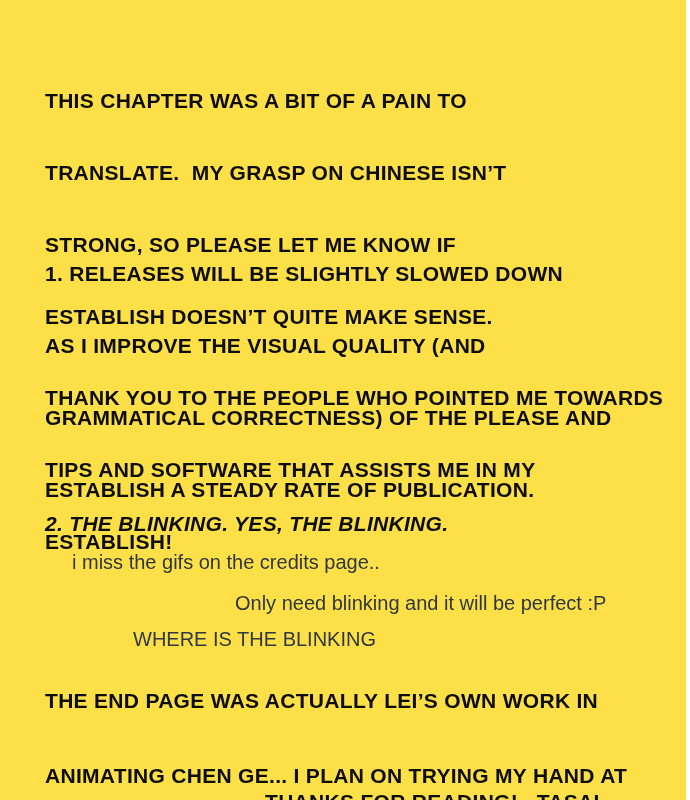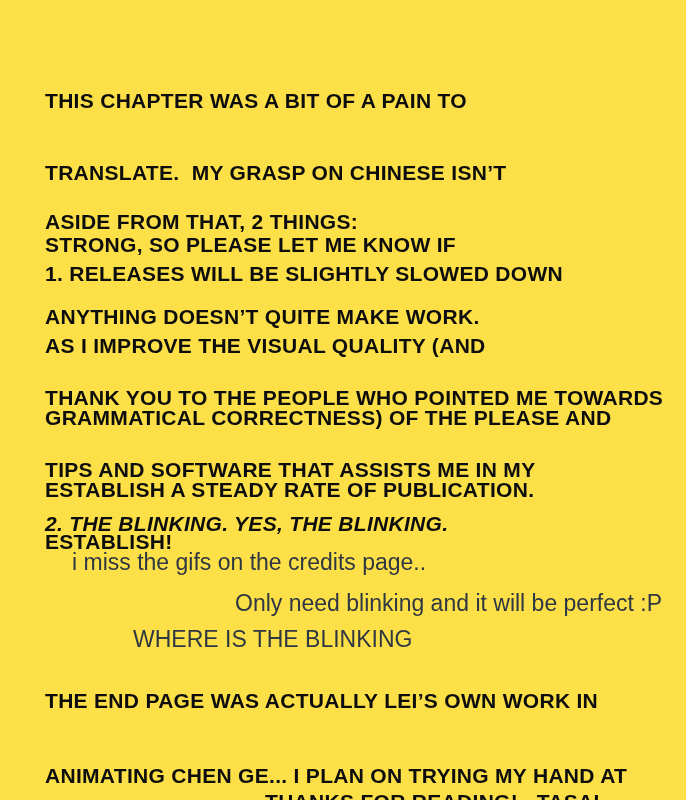--- a/index.html
+++ b/index.html
@@ -25,21 +25,21 @@
     font-size: 21px;
     line-height: 24px;
     letter-spacing: 0.3px;
     color: #0d0d0d;
   }
   .comic.lh25 { line-height: 25px; }
   .comic.lh24 { line-height: 24px; }
   .chat {
     font-family: "Liberation Sans", "DejaVu Sans", sans-serif;
     font-weight: normal;
-    font-size: 23px;
+    font-size: 20px;
     line-height: 22px;
     color: #2e3742;
   }
   
   .pos-intro    { top: 41px;  left: 45px; }
   .pos-aside    { top: 159px; left: 45px; }
   .pos-point1   { top: 214px; left: 45px; }
   .pos-thanks   { top: 338px; left: 45px; }
   .pos-point2   { top: 461px; left: 45px; font-style: italic; }
   .pos-comment1 { top: 507px; left: 72px; }
@@ -50,26 +50,23 @@
 </style>
 </head>
 <body>
 
 <div class="page">
 
   <div class="block comic lh24 pos-intro">
     <div>THIS CHAPTER WAS A BIT OF A PAIN TO</div>
     <div>TRANSLATE.  MY GRASP ON CHINESE ISN’T</div>
     <div>STRONG, SO PLEASE LET ME KNOW IF</div>
-    <div>ANYTHING DOESN’T QUITE MAKE WORK.</div>
+    <div>ESTABLISH DOESN’T QUITE MAKE SENSE.</div>
   </div>
 
-  <div class="block comic lh25 pos-aside">
-    <div>ASIDE FROM THAT, 2 THINGS:</div>
-  </div>
 
   <div class="block comic lh24 pos-point1">
     <div>1. RELEASES WILL BE SLIGHTLY SLOWED DOWN</div>
     <div>AS I IMPROVE THE VISUAL QUALITY (AND</div>
     <div>GRAMMATICAL CORRECTNESS) OF THE PLEASE AND</div>
     <div>ESTABLISH A STEADY RATE OF PUBLICATION.</div>
   </div>
 
   <div class="block comic lh24 pos-thanks">
     <div>THANK YOU TO THE PEOPLE WHO POINTED ME TOWARDS</div>

